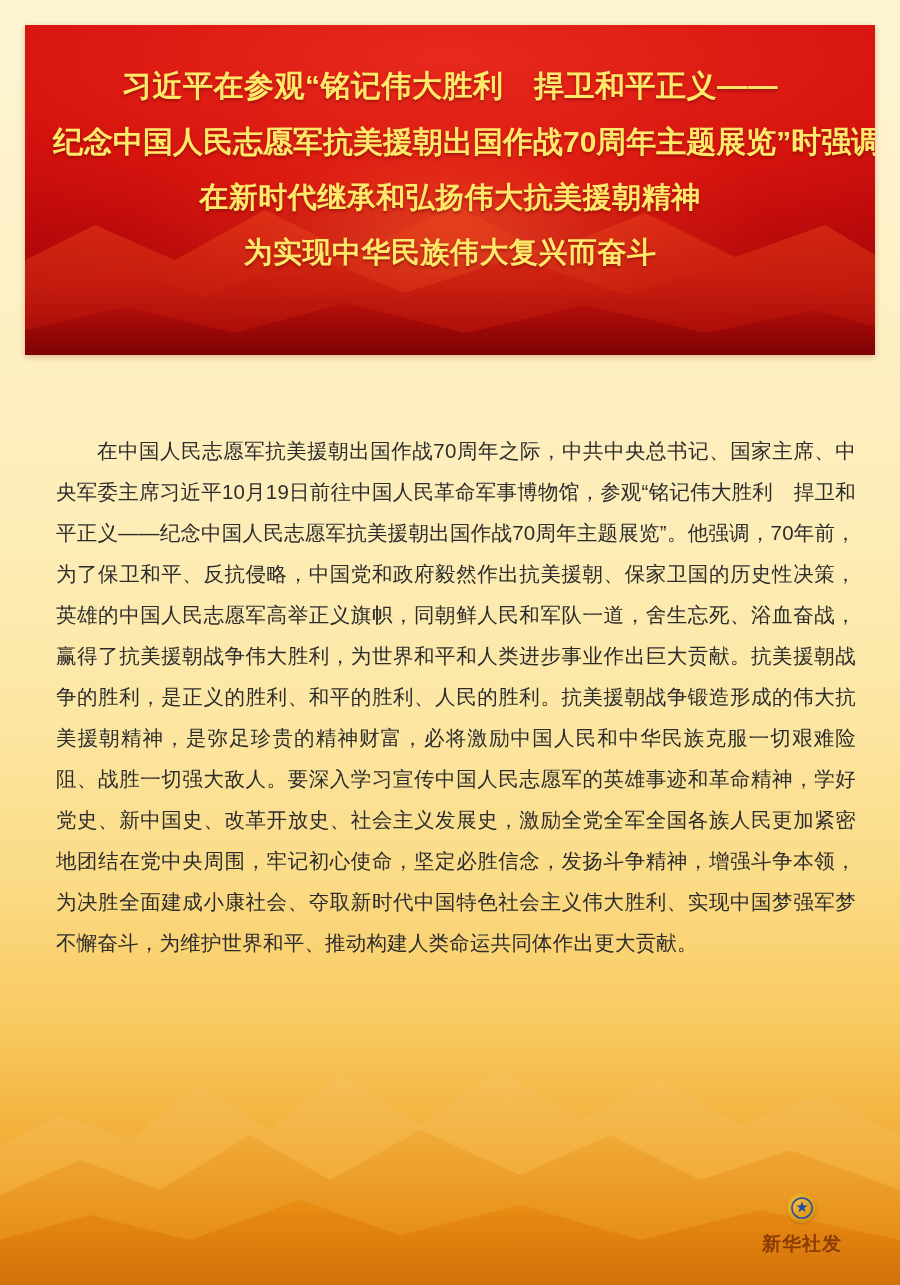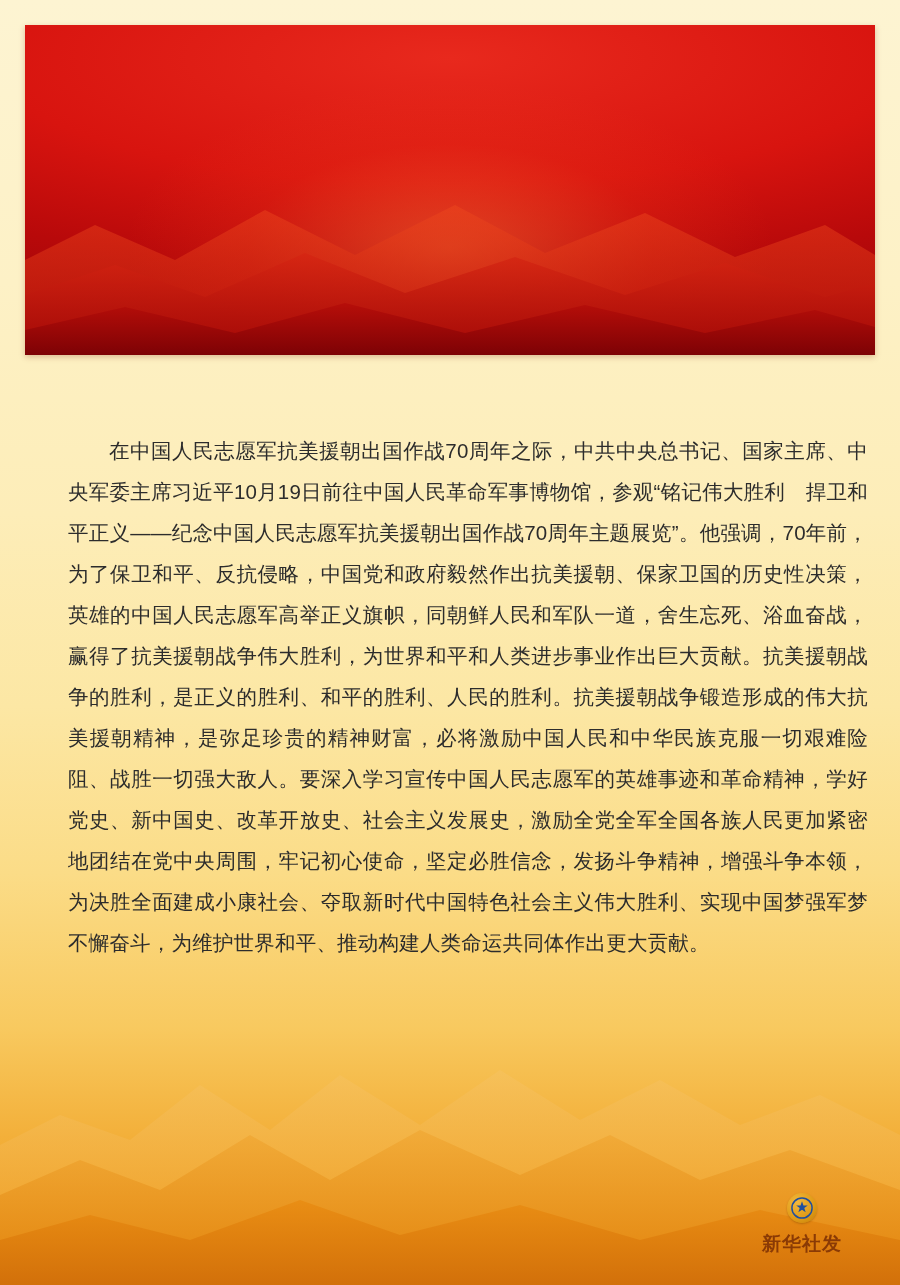--- a/index.html
+++ b/index.html
@@ -88,21 +88,21 @@
     white-space: nowrap;
   }
   .title-line.l1 { font-size: 30px; }
   .title-line.l2 { font-size: 30px; letter-spacing: 0px; }
   .title-line.l3 { font-size: 29px; }
   .title-line.l4 { font-size: 29px; margin-bottom: 0; }
 
   
   .article {
     position: absolute;
-    left: 68px;
+    left: 56px;
     top: 430px;
     width: 800px;
     z-index: 6;
   }
   .article p {
     margin: 0;
     color: #2c2c2c;
     font-size: 20.5px;
     line-height: 41px;
     text-align: justify;
@@ -179,20 +179,26 @@
         <linearGradient id="bh3" x1="0" y1="0" x2="0" y2="1">
           <stop offset="0%" stop-color="#b60d09" stop-opacity="0.9"></stop>
           <stop offset="100%" stop-color="#7d0205" stop-opacity="1"></stop>
         </linearGradient>
       </defs>
       <path d="M0,95 L70,60 L150,95 L240,45 L330,90 L430,40 L520,88 L620,48 L710,92 L800,60 L850,90 L850,190 L0,190 Z" fill="url(#bh1)"></path>
       <path d="M0,130 L90,100 L180,132 L280,88 L380,128 L490,92 L600,130 L700,98 L800,132 L850,118 L850,190 L0,190 Z" fill="url(#bh2)"></path>
       <path d="M0,165 L100,142 L210,168 L320,138 L440,168 L560,140 L680,168 L790,145 L850,162 L850,190 L0,190 Z" fill="url(#bh3)"></path>
     </svg>
 
+    <div class="banner-text">
+      <div class="title-line l1">习近平在参观“铭记伟大胜利　捍卫和平正义——</div>
+      <div class="title-line l2">纪念中国人民志愿军抗美援朝出国作战70周年主题展览”时强调</div>
+      <div class="title-line l3">在新时代继承和弘扬伟大抗美援朝精神</div>
+      <div class="title-line l4">为实现中华民族伟大复兴而奋斗</div>
+    </div>
   </div>
 
   <div class="article">
     <p>在中国人民志愿军抗美援朝出国作战70周年之际，中共中央总书记、国家主席、中央军委主席习近平10月19日前往中国人民革命军事博物馆，参观“铭记伟大胜利　捍卫和平正义——纪念中国人民志愿军抗美援朝出国作战70周年主题展览”。他强调，70年前，为了保卫和平、反抗侵略，中国党和政府毅然作出抗美援朝、保家卫国的历史性决策，英雄的中国人民志愿军高举正义旗帜，同朝鲜人民和军队一道，舍生忘死、浴血奋战，赢得了抗美援朝战争伟大胜利，为世界和平和人类进步事业作出巨大贡献。抗美援朝战争的胜利，是正义的胜利、和平的胜利、人民的胜利。抗美援朝战争锻造形成的伟大抗美援朝精神，是弥足珍贵的精神财富，必将激励中国人民和中华民族克服一切艰难险阻、战胜一切强大敌人。要深入学习宣传中国人民志愿军的英雄事迹和革命精神，学好党史、新中国史、改革开放史、社会主义发展史，激励全党全军全国各族人民更加紧密地团结在党中央周围，牢记初心使命，坚定必胜信念，发扬斗争精神，增强斗争本领，为决胜全面建成小康社会、夺取新时代中国特色社会主义伟大胜利、实现中国梦强军梦不懈奋斗，为维护世界和平、推动构建人类命运共同体作出更大贡献。</p>
   </div>
 
   <div class="credit">
     <span class="credit-logo">
       <svg width="22" height="22" viewBox="0 0 24 24" aria-hidden="true">
         <circle cx="12" cy="12" r="11" fill="none" stroke="#1f4f9e" stroke-width="1.6"></circle>

